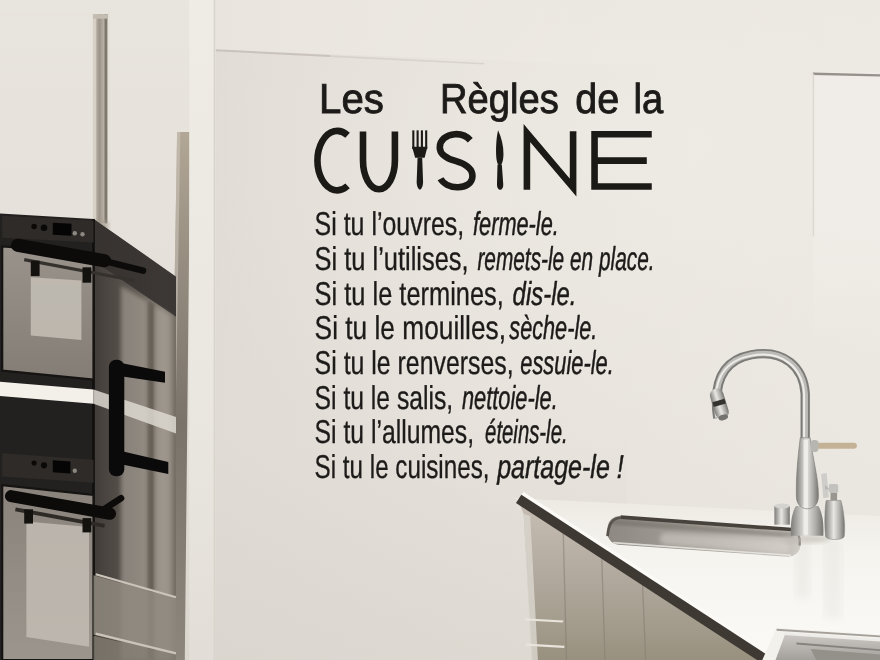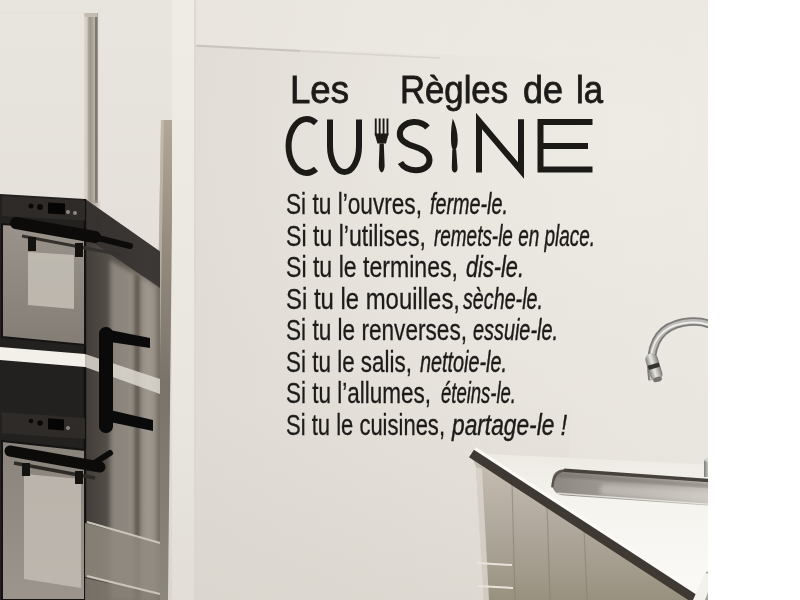--- a/index.html
+++ b/index.html
@@ -1,15 +1,15 @@
 <!DOCTYPE html>
 <html><head><meta charset="utf-8">
 <style>
 html,body{margin:0;padding:0}
-#scene{position:relative;width:708px;height:600px;overflow:hidden;background:#be185d}
+#scene{position:relative;width:800px;height:600px;overflow:hidden;background:#be185d}
 svg{position:absolute;left:0;top:0}
 text{font-family:"Liberation Sans",sans-serif}
 .rule{font-size:30px;fill:#1d1b19;stroke:#1d1b19;stroke-width:0.3}
 .scr{font-size:30px;font-style:italic;fill:#1d1b19;stroke:#1d1b19;stroke-width:0.45}
 .ttl{font-size:38px;fill:#1d1b19;stroke:#1d1b19;stroke-width:0.8}
 </style></head>
 <body>
 <div id="scene">
 <svg width="800" height="600" viewBox="0 0 800 600">
 <defs>

